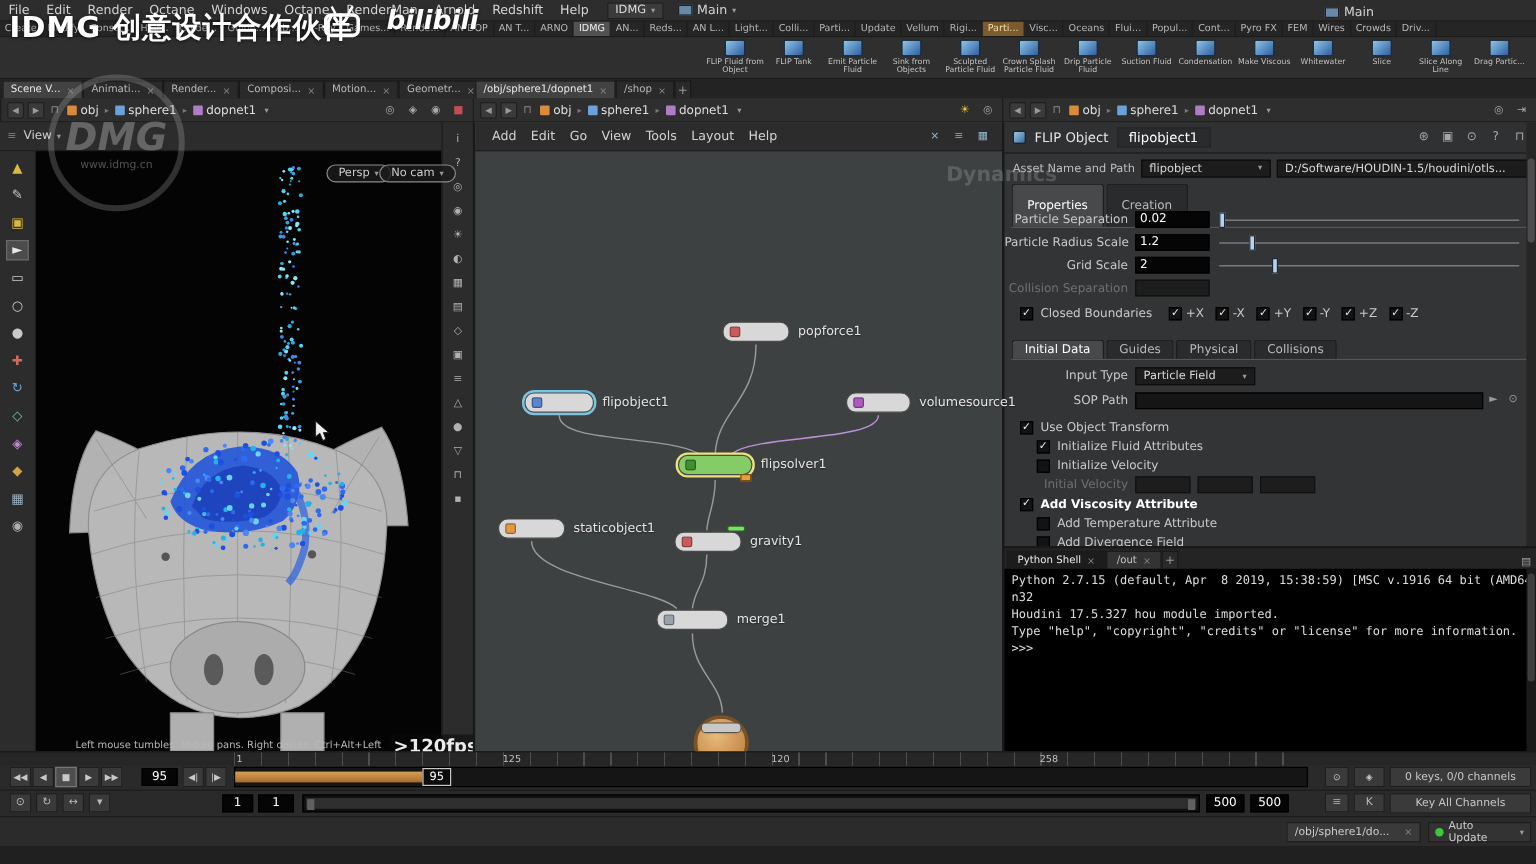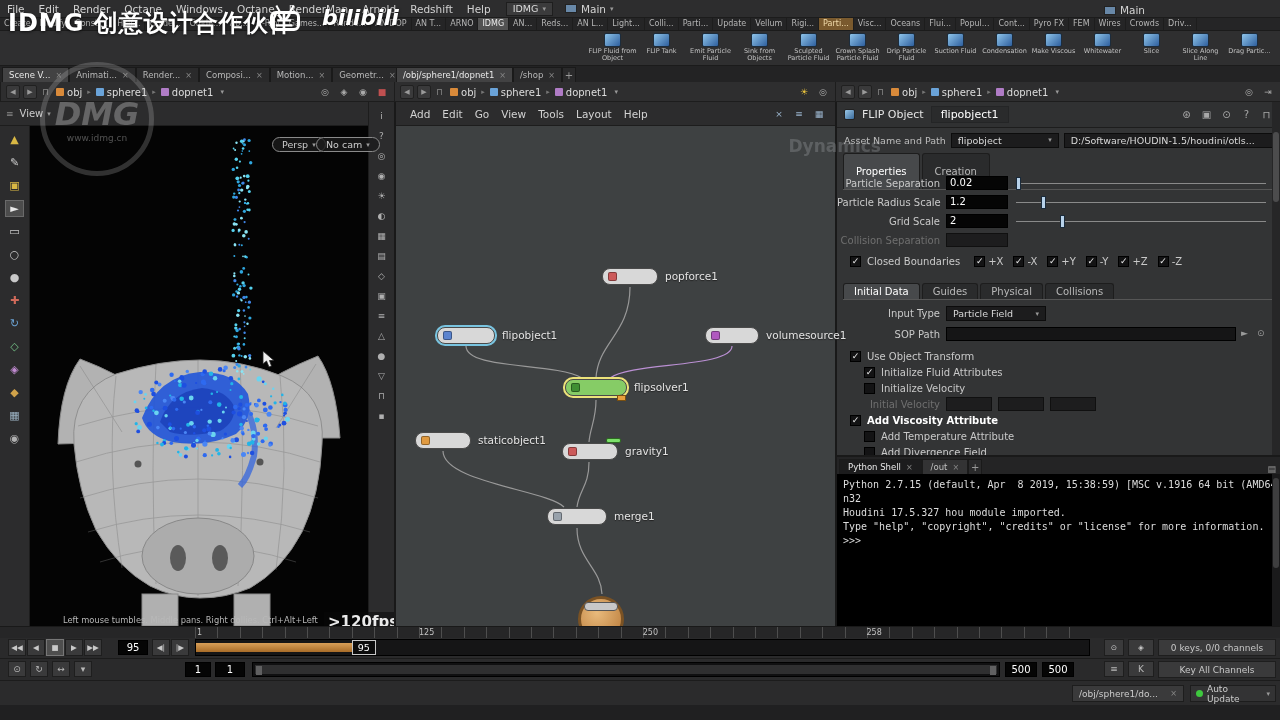--- a/index.html
+++ b/index.html
@@ -1022,21 +1022,21 @@
 &gt;&gt;&gt;</div>
     <div class="shellscroll">
         <div class="shellthumb"></div>
       </div>
   </div>
 
   <div class="ruler">
     <div class="ruler-in" id="rulerin">
         <span class="rlabel" style="left: 0px;">1</span>
         <span class="rlabel" style="left: 221.96px;">125</span>
-        <span class="rlabel" style="left: 445.71px;">250</span>
+        <span class="rlabel" style="left: 445.71px;">120</span>
         <span class="rlabel" style="left: 669.46px;">258</span>
       </div>
   </div>
 
   <div class="row1">
     <div class="tbtn" style="left:8px">◀◀</div>
     <div class="tbtn" style="left:27px">◀</div>
     <div class="tbtn active" style="left:46px">■</div>
     <div class="tbtn" style="left:65px">▶</div>
     <div class="tbtn" style="left:84px">▶▶</div>

